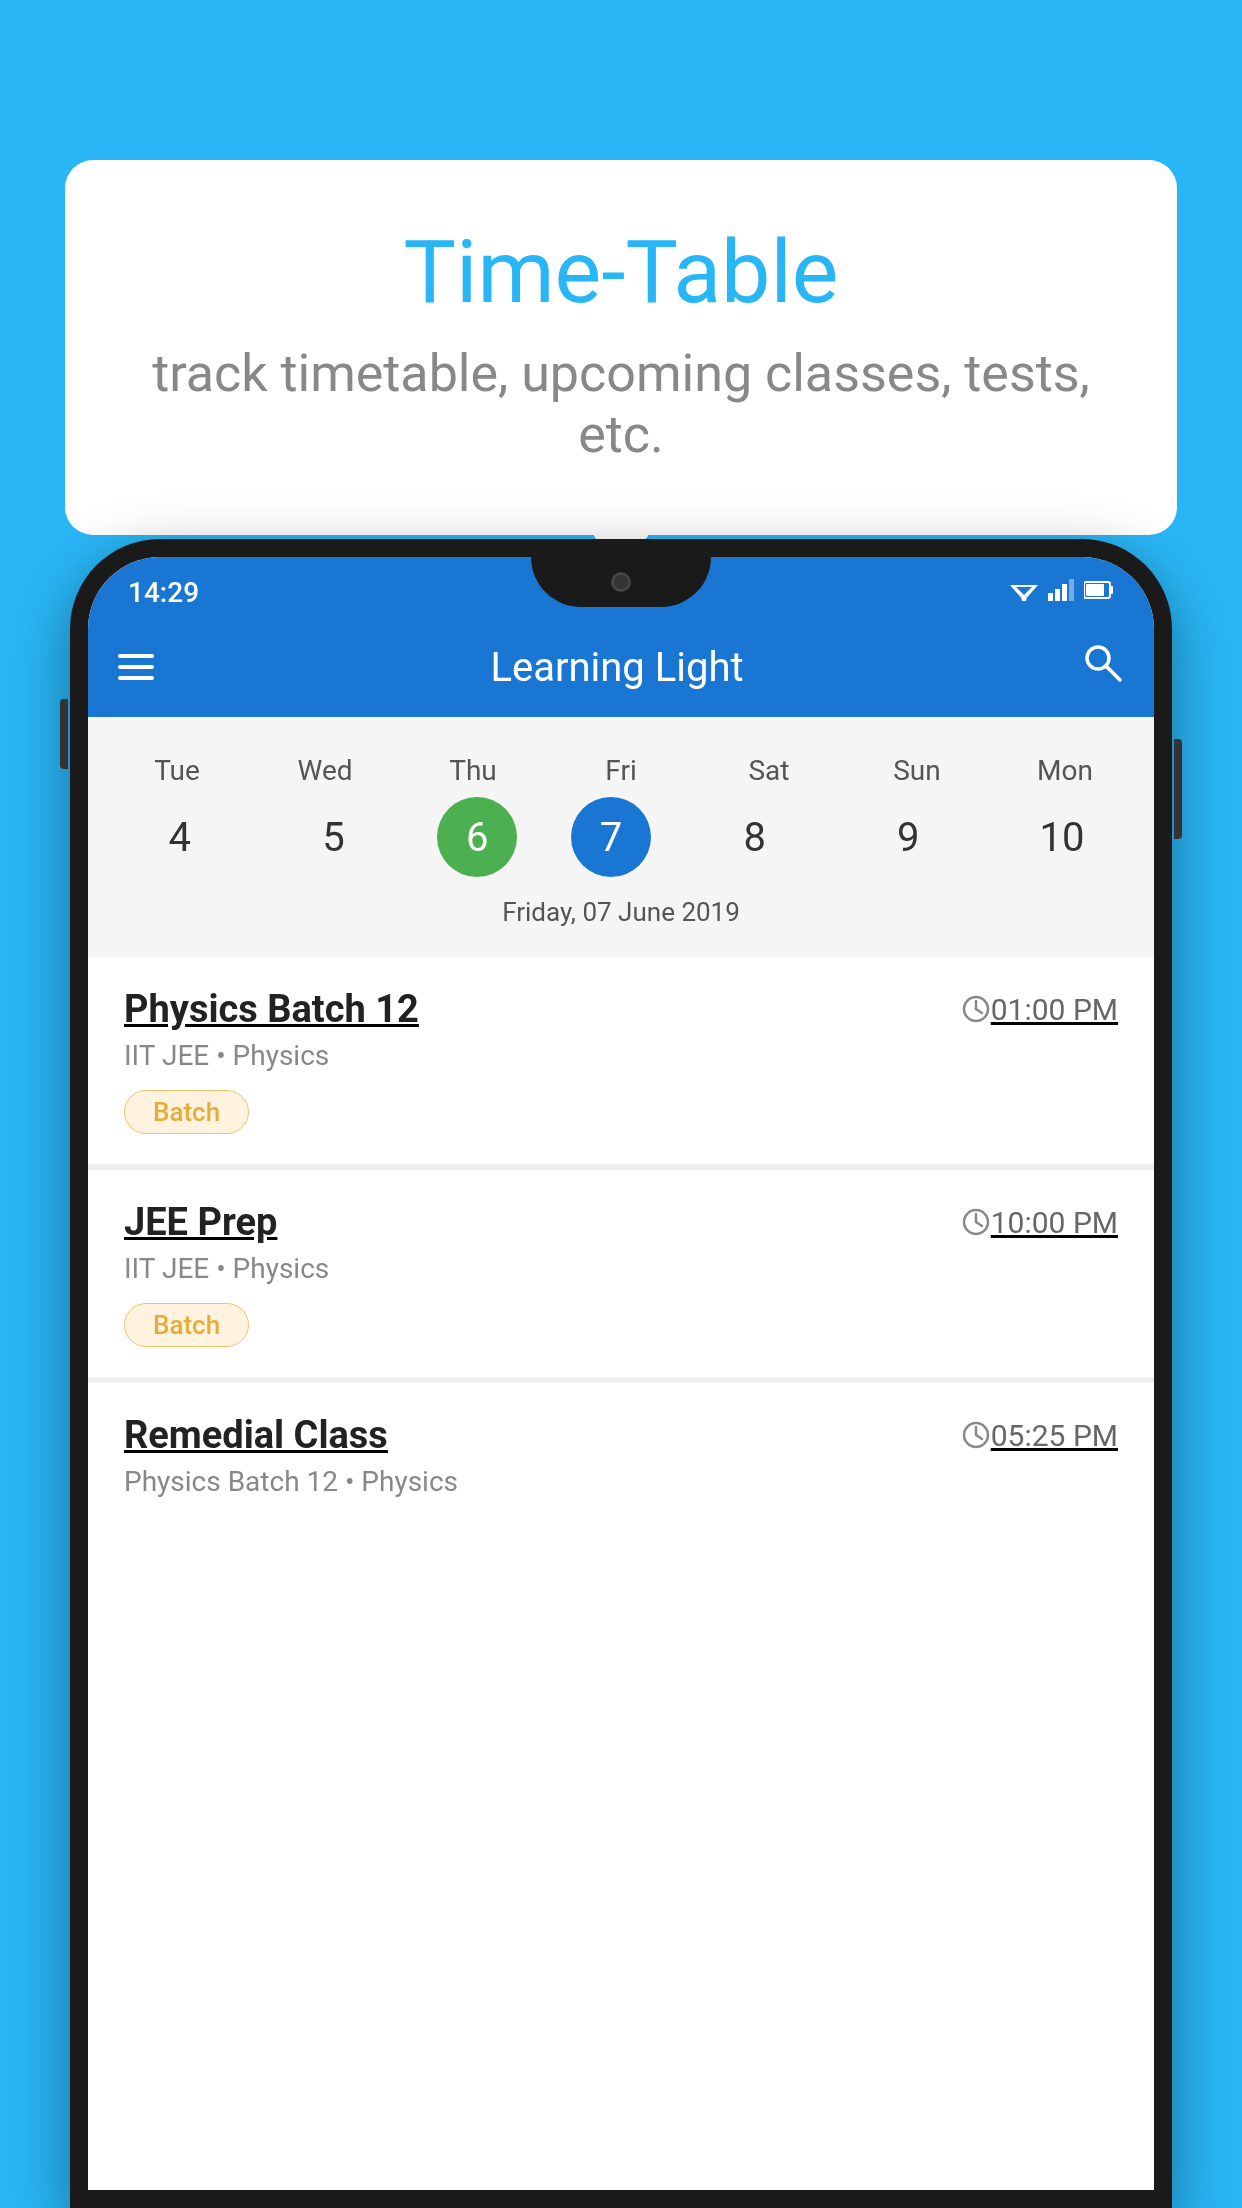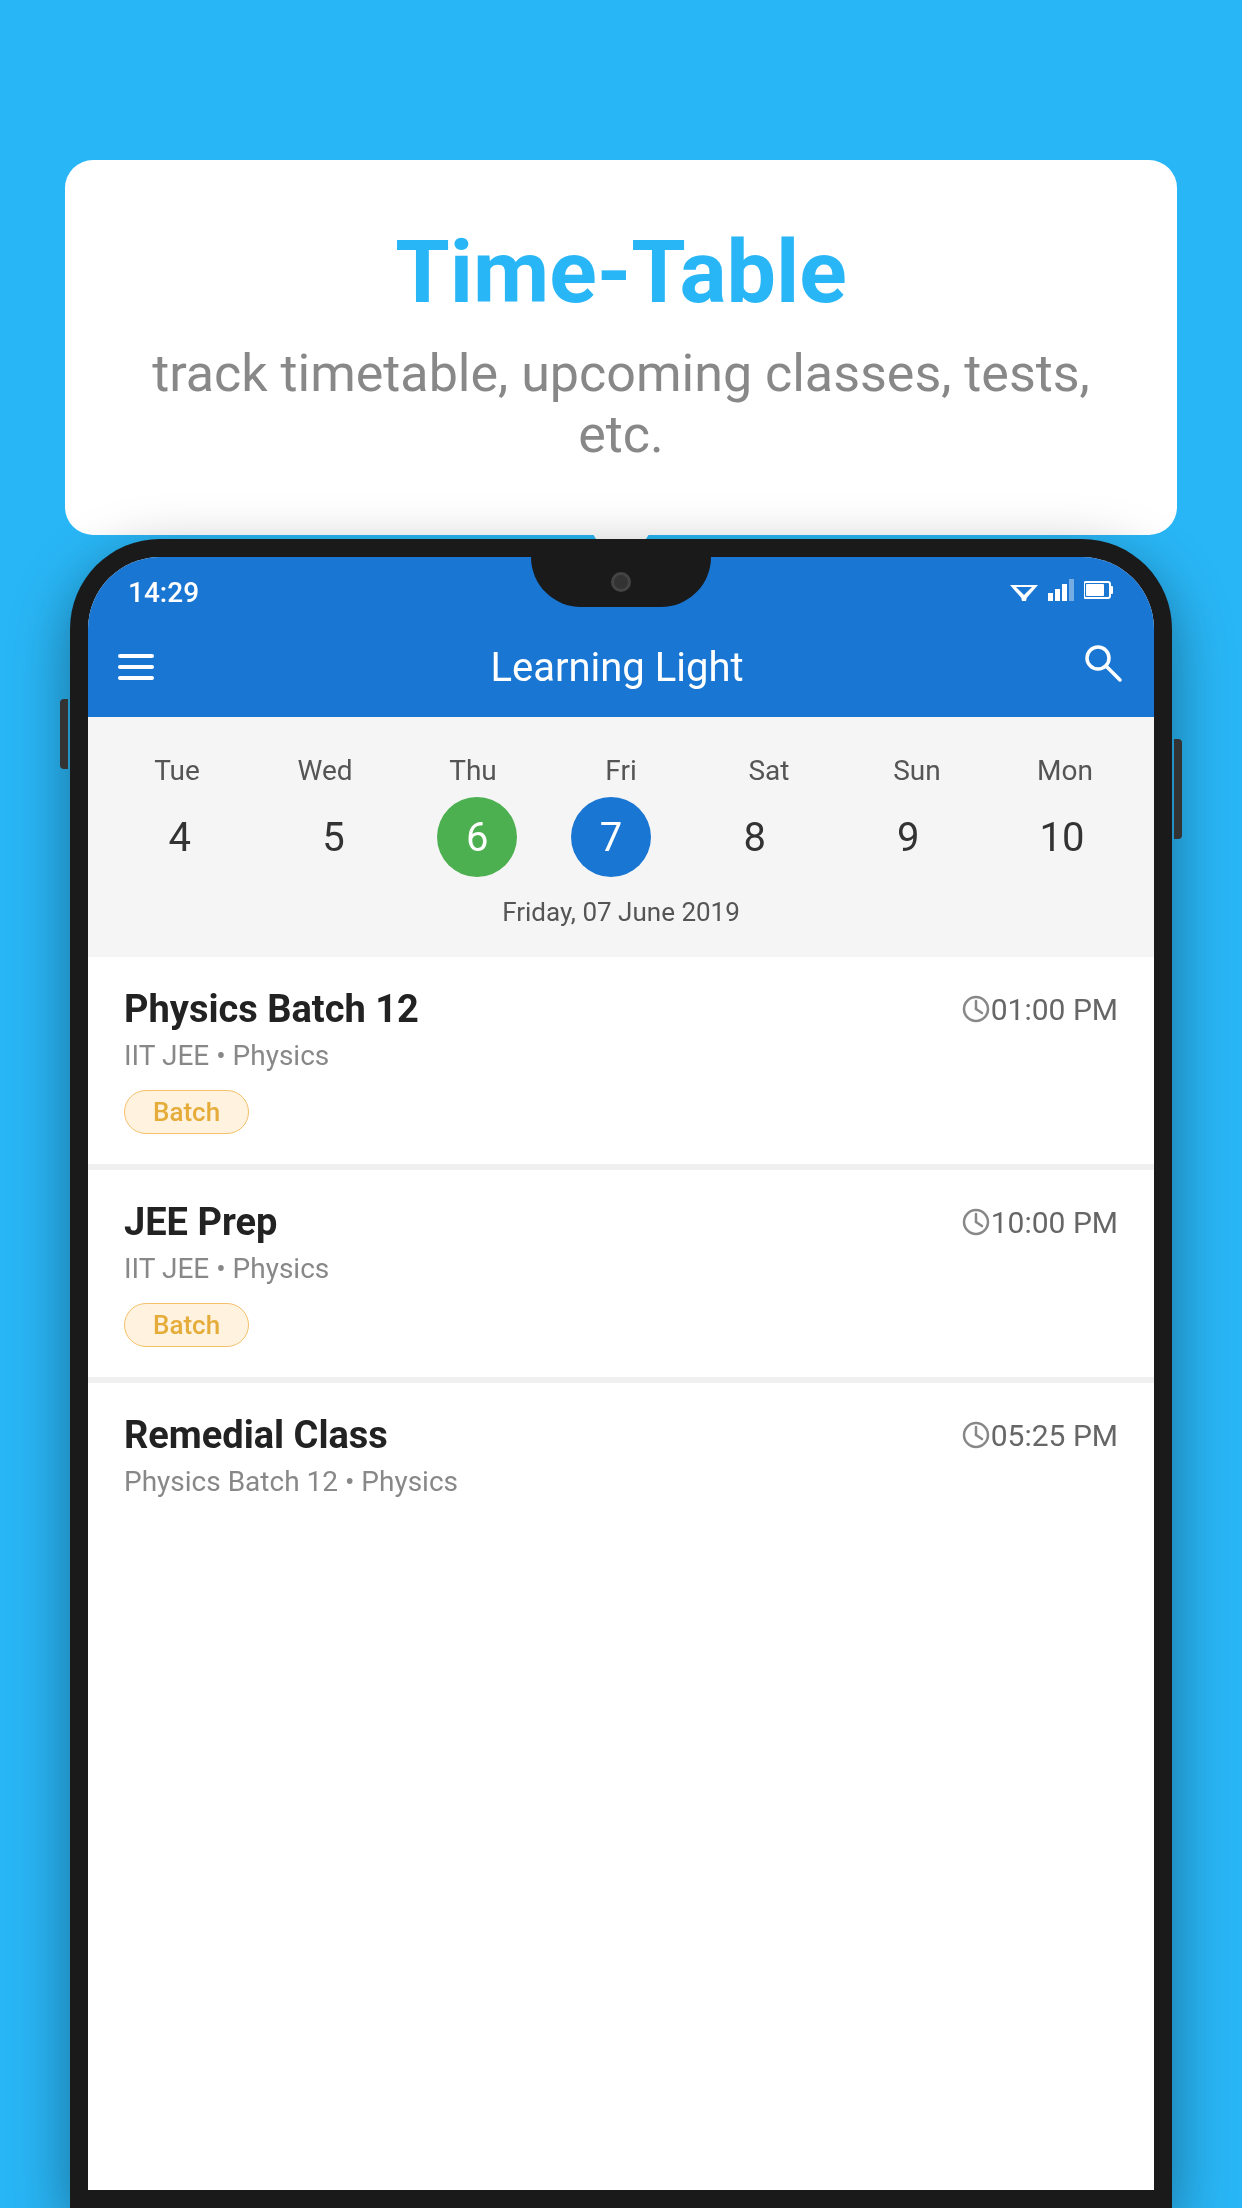--- a/index.html
+++ b/index.html
@@ -35,21 +35,21 @@
       width: 0;
       height: 0;
       border-left: 30px solid transparent;
       border-right: 30px solid transparent;
       border-top: 48px solid white;
     }
 
     .tooltip-title {
       font-size: 88px;
       color: #29B6F6;
-      font-weight: 700;
+      font-weight: 400;
       margin-bottom: 20px;
     }
 
     .tooltip-subtitle {
       font-size: 52px;
       color: #888;
       font-weight: 400;
     }
 
     
@@ -238,20 +238,21 @@
       background: white;
       margin-bottom: 6px;
       padding: 30px 36px;
     }
 
     .schedule-item-header {
       display: flex;
       justify-content: space-between;
       align-items: center;
       margin-bottom: 8px;
+      text-decoration: underline;
     }
 
     .schedule-title {
       font-size: 38px;
       font-weight: 700;
       color: #222;
     }
 
     .schedule-time {
       display: flex;

